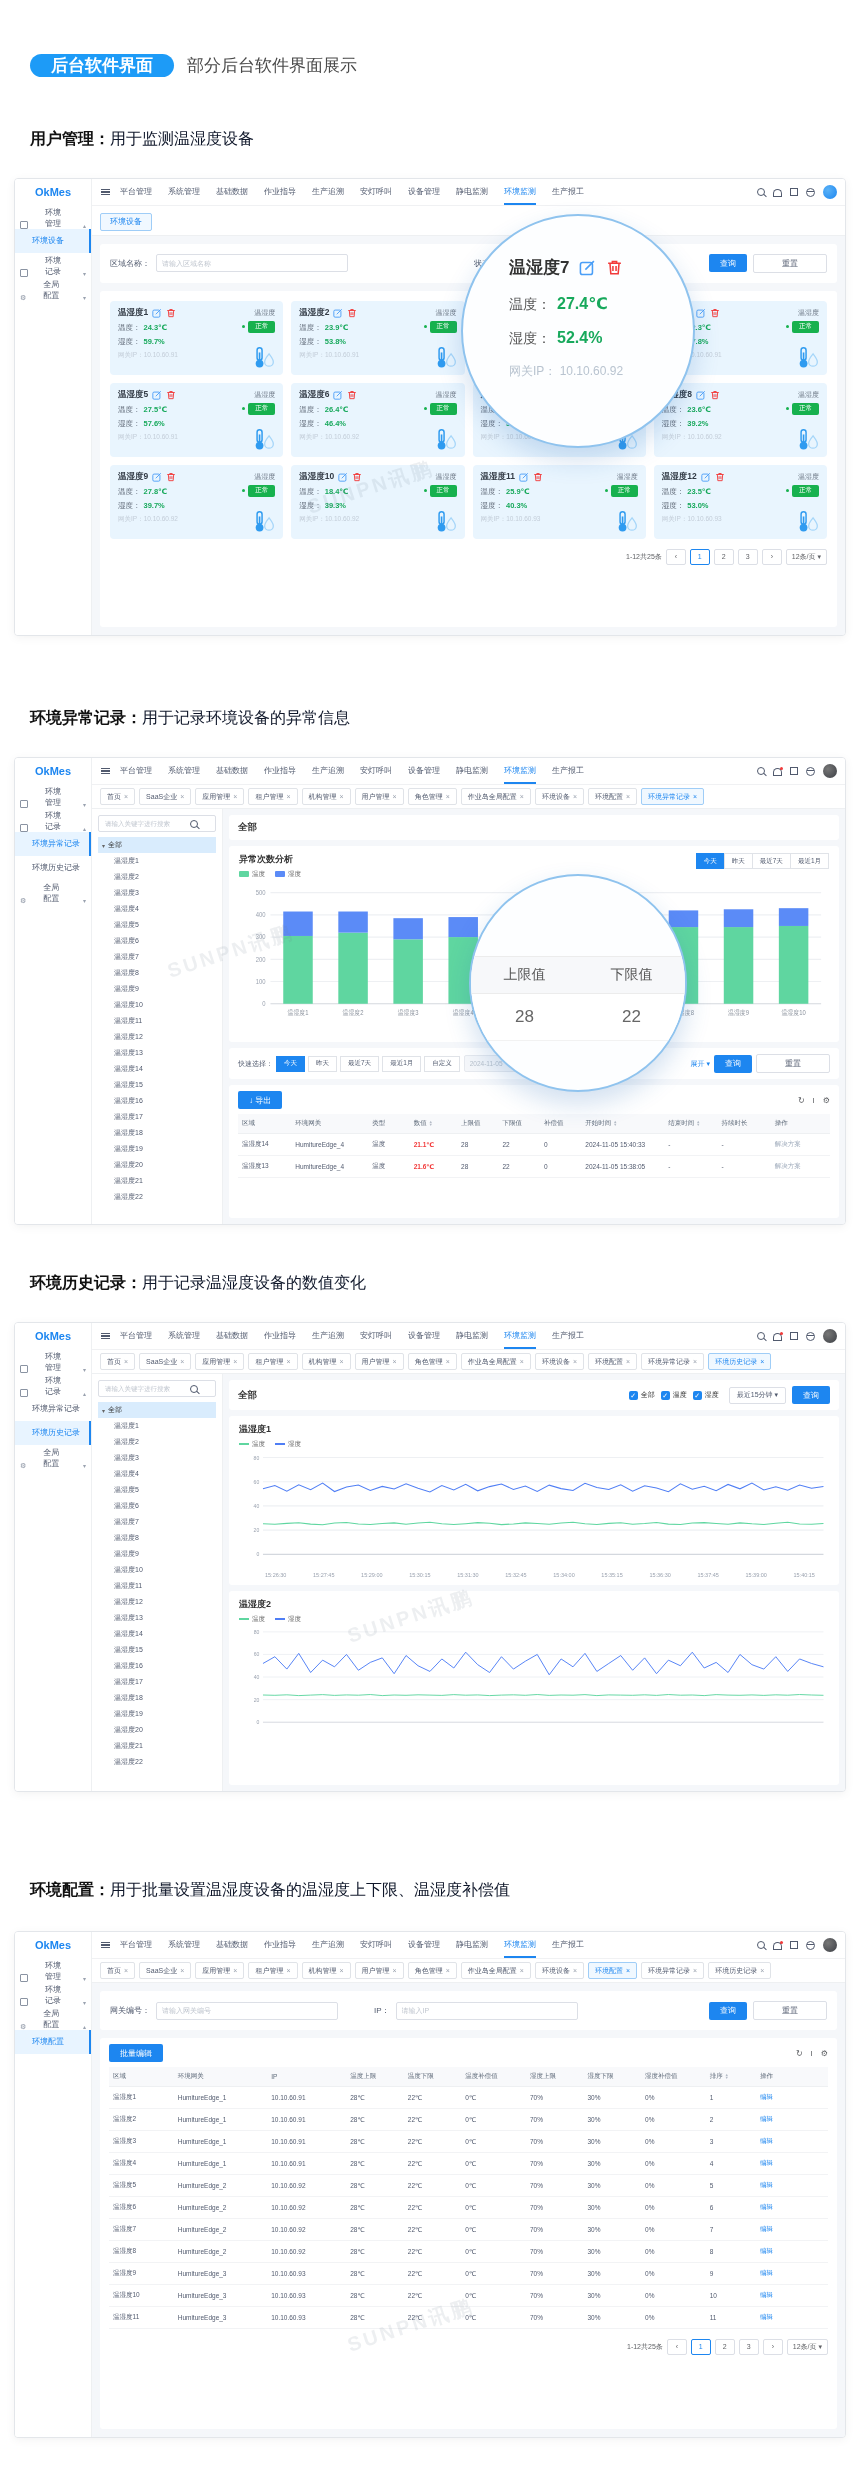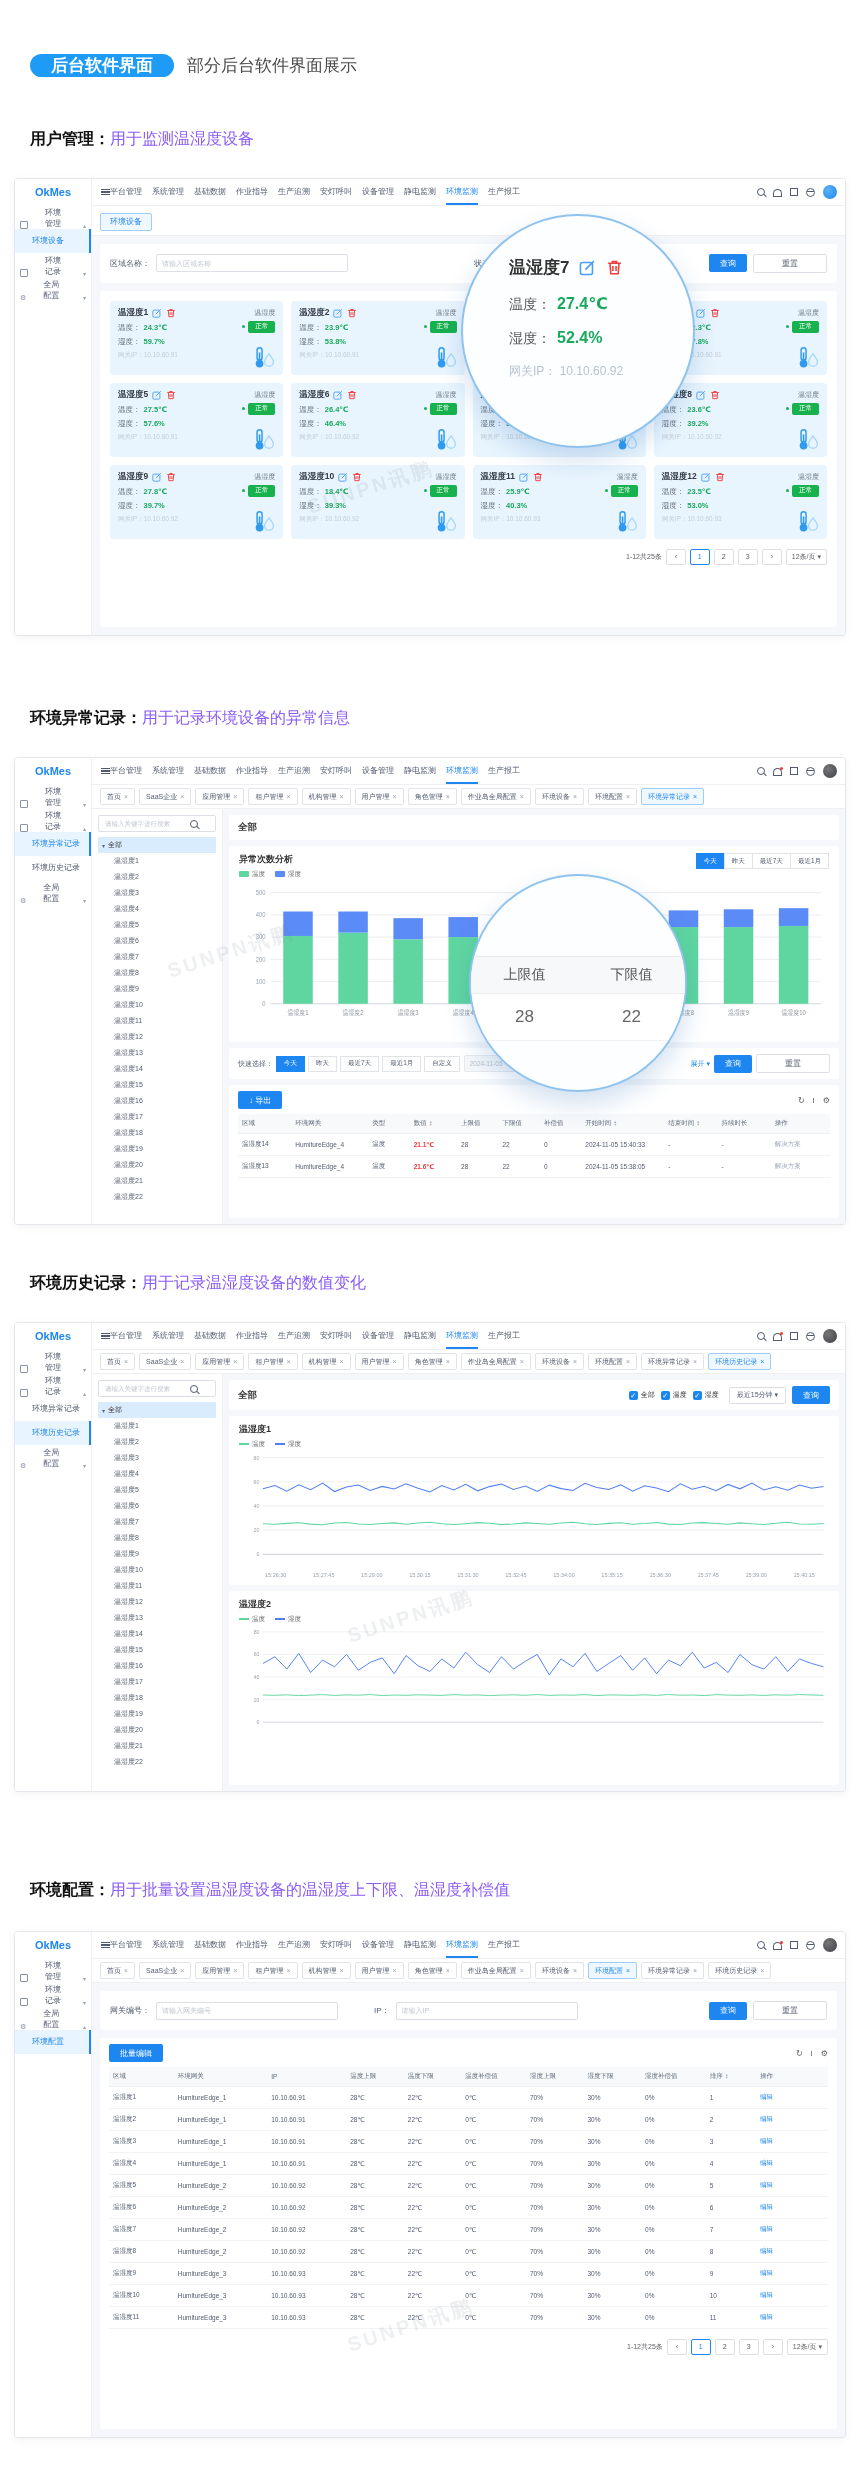--- a/index.html
+++ b/index.html
@@ -2,38 +2,38 @@
 <html><head>
 <meta charset="utf-8">
 <style>
   html,body{margin:0;padding:0;background:#fff;}
   body{width:860px;height:2478px;overflow:hidden;font-family:"Liberation Sans","DejaVu Sans",sans-serif;color:#333;position:relative;}
   .pill-row{margin:54px 0 0 30px;display:flex;align-items:center;gap:13px;}
   .pill{background:#1d9bf7;color:#fff;font-size:17px;font-weight:bold;padding:0 21px;border-radius:20px;}
   .pill-desc{font-size:17px;color:#4a4a4a;}
   .sec-title{margin:0 0 0 30px;font-size:16px;font-weight:normal;}
   .sec-title b{color:#111;}
-  .sec-title span{color:#8b5cf6;}
+  .sec-title span{color:#0f172a;}
   .mt52{margin-top:52px;} .mt90{margin-top:72px;} .mt48{margin-top:48px;} .mt88{margin-top:88px;}
   .shot{position:relative;margin:28px 14px 0;border:1px solid #e3e6ea;border-radius:4px;background:#fff;overflow:hidden;box-shadow:0 2px 10px rgba(0,0,0,.05);}
   .h456{height:456px;} .h466{height:466px;} .h468{height:468px;} .h505{height:505px;margin-top:30px;}
   .win{display:flex;height:100%;}
   .sidebar{width:76px;flex:0 0 76px;border-right:1px solid #eef0f2;background:#fff;}
   .logo{height:26px;line-height:26px;text-align:center;font-weight:bold;color:#1d86f0;font-size:11px;}
   .side-item{height:24px;display:flex;align-items:flex-end;gap:17px;padding:0 5px;font-size:8px;color:#515a6e;cursor:pointer;}
   .side-item .caret{margin-left:auto;font-size:6px;color:#9aa2af;}
   .sqicon{width:6px;height:6px;border:1px solid #8a93a2;border-radius:1px;flex:0 0 auto;}
   .gearic{font-size:7px;color:#8a93a2;line-height:6px;}
   .side-sub{height:24px;line-height:24px;padding-left:17px;font-size:8px;color:#515a6e;cursor:pointer;}
   .side-sub.active{background:#e8f4ff;color:#1d86f0;border-right:2px solid #1d86f0;}
   .right{flex:1;display:flex;flex-direction:column;min-width:0;}
   .topnav{height:26px;flex:0 0 26px;display:flex;align-items:center;border-bottom:1px solid #f0f1f3;background:#fff;position:relative;z-index:2;}
   .ic-menu{display:flex;flex-direction:column;gap:1.5px;margin-left:9px;cursor:pointer;}
   .ic-menu i{width:9px;height:1.2px;background:#515a6e;display:block;}
-  .nav-items{display:flex;gap:10px;font-size:8px;color:#515a6e;white-space:nowrap;}
+  .nav-items{display:flex;gap:16px;margin-left:10px;font-size:8px;color:#515a6e;white-space:nowrap;}
   .nav-item{cursor:pointer;padding:6px 0;}
   .nav-item.active{color:#1d86f0;border-bottom:2px solid #1d86f0;}
   .nav-right{margin-left:auto;display:flex;align-items:center;gap:8px;padding-right:8px;}
   .ic-search{width:6px;height:6px;border:1px solid #515a6e;border-radius:50%;position:relative;cursor:pointer;}
   .ic-search:after{content:'';position:absolute;width:4px;height:1px;background:#515a6e;transform:rotate(45deg);right:-3px;bottom:-1px;}
   .ic-bell{width:7px;height:6px;border:1px solid #515a6e;border-bottom:none;border-radius:5px 5px 0 0;position:relative;cursor:pointer;}
   .ic-bell:after{content:'';position:absolute;left:-1px;right:-1px;bottom:-1px;height:1px;background:#515a6e;}
   .ic-bell.dot:before{content:'';position:absolute;width:3px;height:3px;background:#f23b3b;border-radius:50%;top:-2px;right:-2px;}
   .ic-full{width:6px;height:6px;border:1px solid #515a6e;cursor:pointer;}
   .ic-globe{width:7px;height:7px;border:1px solid #515a6e;border-radius:50%;position:relative;cursor:pointer;}

